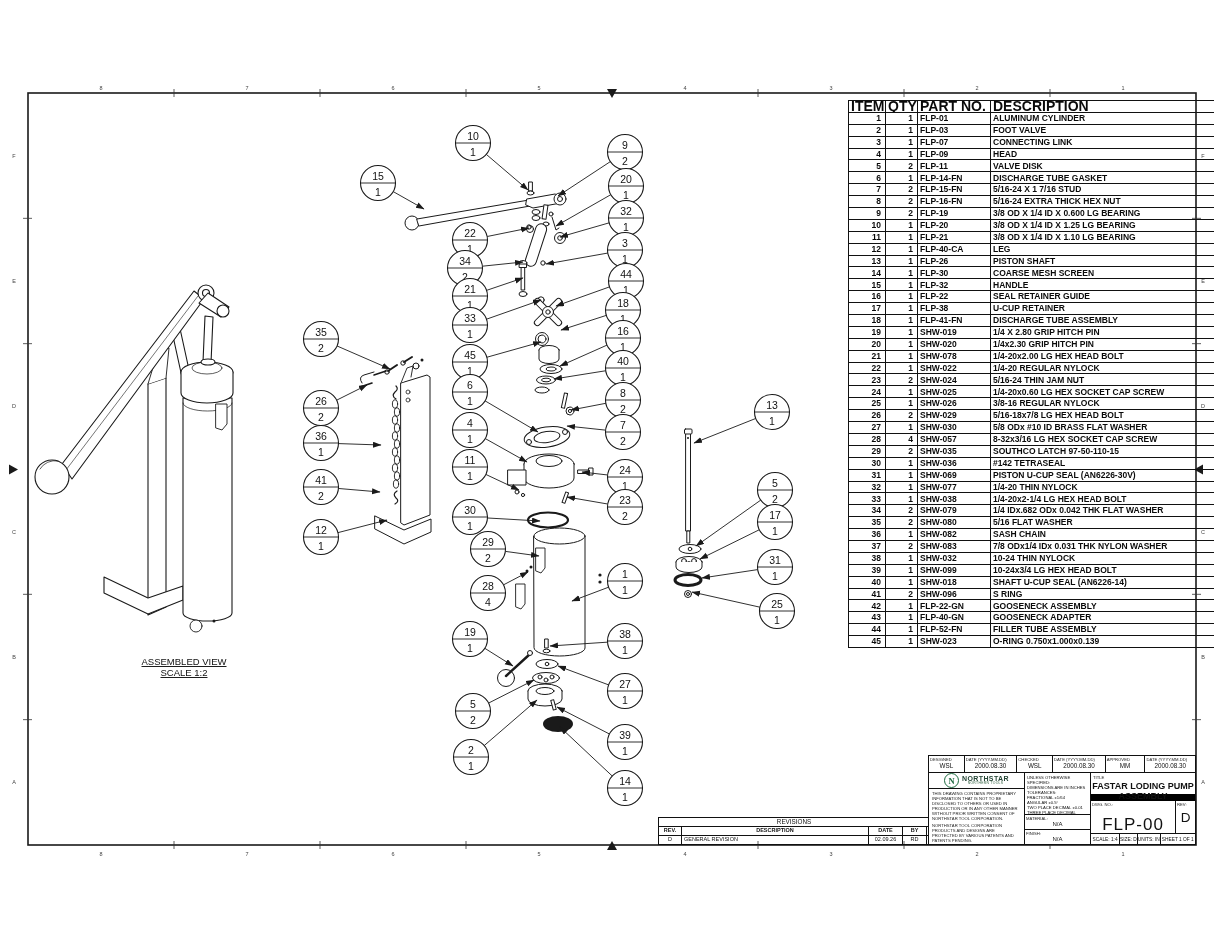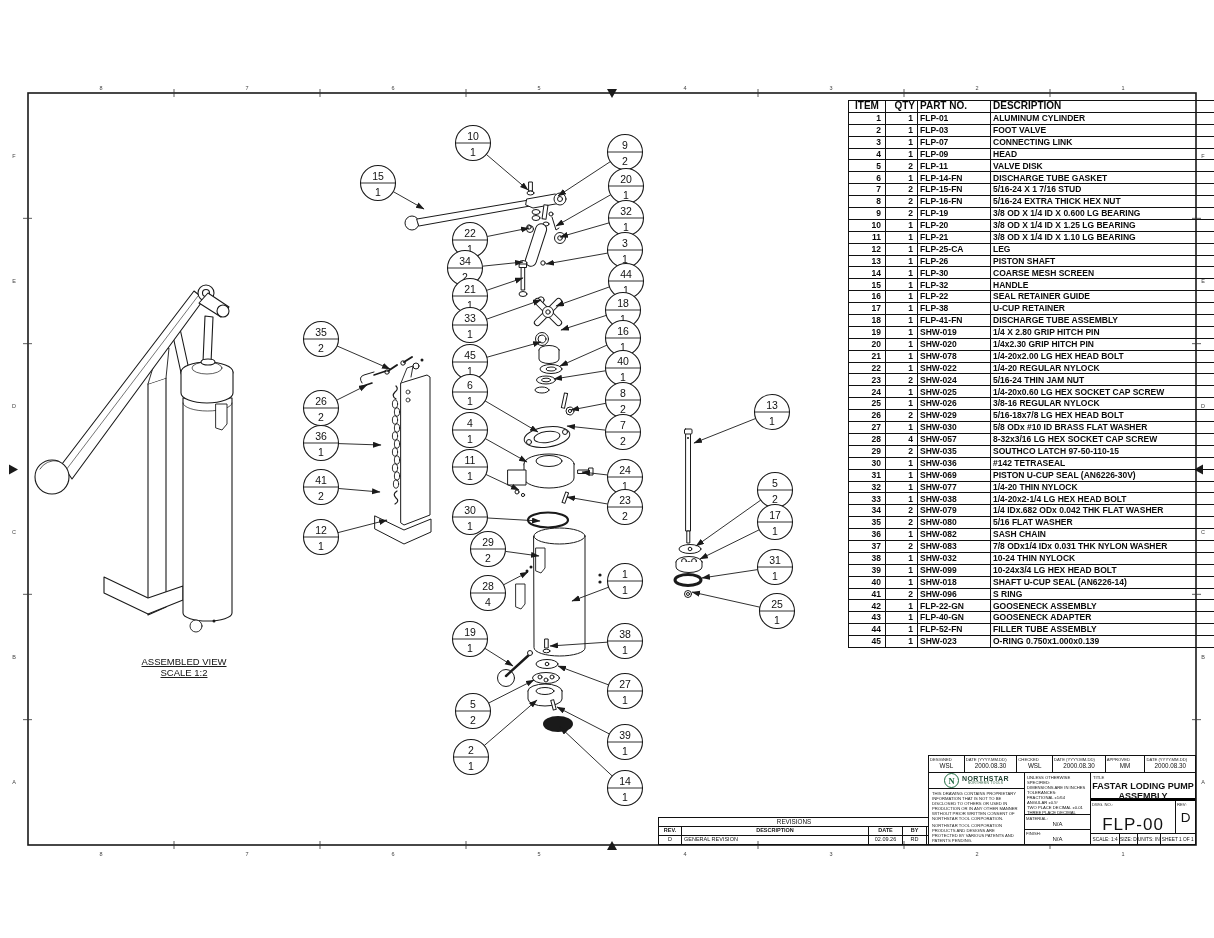--- a/index.html
+++ b/index.html
@@ -10,21 +10,21 @@
   .bdiv{stroke:#1a1a1a;stroke-width:0.9;}
   .btxt{font:10.5px "Liberation Sans",sans-serif;text-anchor:middle;fill:#111;}
   .zone{font:5.5px "Liberation Sans",sans-serif;text-anchor:middle;fill:#444;}
   .tick{stroke:#333;stroke-width:0.8;}
   .avlabel{font:9.5px "Liberation Sans",sans-serif;text-anchor:middle;fill:#111;text-decoration:underline;}
 
   #parts-table{position:absolute;left:848px;top:100px;width:348px;}
   #parts-table table{border-collapse:collapse;width:100%;table-layout:fixed;}
   #parts-table th,#parts-table td{border:1px solid #111;font:bold 8.5px/10.5px "Liberation Sans",sans-serif;
     padding:0 2px;height:10.9px;overflow:hidden;white-space:nowrap;box-sizing:content-box;color:#0a0a0a;}
-  #parts-table th{font-size:10px;text-align:left;}
+  #parts-table th{font-size:14px;text-align:left;}
   #parts-table th.c0,#parts-table th.c1{text-align:center;}
   #parts-table td.r{text-align:right;padding-right:4px;}
 
   #revisions{position:absolute;left:658px;top:817px;width:272px;color:#111;}
   #revisions .rev-title{border:1px solid #111;border-bottom:none;text-align:center;font-size:6.3px;height:7.5px;line-height:7.5px;}
   #revisions table{border-collapse:collapse;width:100%;table-layout:fixed;}
   #revisions th,#revisions td{border:1px solid #111;font-size:5.5px;line-height:7px;height:8px;padding:0 2px;overflow:hidden;white-space:nowrap;}
   #revisions th{text-align:center;font-weight:bold;}
   #revisions td{text-align:left;}
   #revisions td.c{text-align:center;}
@@ -44,21 +44,21 @@
   .logo-text{display:flex;flex-direction:column;line-height:1;align-items:center;}
   .logo-main{font-size:7px;font-weight:bold;color:#234434;letter-spacing:0.4px;}
   .logo-sub{font-size:3.4px;color:#2a5c3a;letter-spacing:0.3px;}
   .tb-prop{font-size:4.2px;line-height:5px;padding:2px 3px 0 3px;color:#222;}
   .tb-prop2{font-size:4.2px;line-height:5px;padding:2px 3px;color:#222;}
   .tb-colB{width:66px;border-right:1px solid #111;box-sizing:border-box;display:flex;flex-direction:column;}
   #spec-lines{flex:1;font-size:4.2px;line-height:5.1px;padding:1.5px 2px;overflow:hidden;}
   .tb-mat,.tb-fin{border-top:1px solid #111;height:15px;box-sizing:border-box;}
   .tb-na{font-size:6px;text-align:center;line-height:6px;}
   .tb-colC{flex:1;display:flex;flex-direction:column;min-width:0;}
-  .tb-title-cell{height:28px;border-bottom:3px solid #000000;box-sizing:border-box;padding:1px;}
+  .tb-title-cell{height:28px;border-bottom:7px solid #000000;box-sizing:border-box;padding:1px;}
   .tb-title{font-weight:bold;font-size:9px;line-height:10px;text-align:center;margin-top:1px;}
   .tb-dwg-row{flex:1;display:flex;min-height:0;justify-content:space-between;}
   .tb-dwg{flex:1;position:relative;}
   .tb-dwgno{font-size:17px;text-align:center;margin-top:8px;letter-spacing:1px;}
   .tb-rev{width:20px;border-left:1px solid #111;box-sizing:border-box;}
   .tb-revval{font-size:13.5px;text-align:center;margin-top:3px;}
   .tb-foot{height:11px;border-top:1px solid #111;box-sizing:border-box;display:flex;font-size:4.8px;align-items:center;}
   .tb-foot div{border-right:1px solid #111;height:100%;display:flex;align-items:center;justify-content:center;white-space:nowrap;overflow:hidden;box-sizing:border-box;}
   .tb-foot div:last-child{border-right:none;}
 </style>
@@ -669,21 +669,21 @@
         </tr>
         <tr>
           <td class="r">11</td>
           <td class="r">1</td>
           <td>FLP-21</td>
           <td>3/8 OD X 1/4 ID X 1.10 LG BEARING</td>
         </tr>
         <tr>
           <td class="r">12</td>
           <td class="r">1</td>
-          <td>FLP-25-CA</td>
+          <td>FLP-40-CA</td>
           <td>LEG</td>
         </tr>
         <tr>
           <td class="r">13</td>
           <td class="r">1</td>
           <td>FLP-26</td>
           <td>PISTON SHAFT</td>
         </tr>
         <tr>
           <td class="r">14</td>

